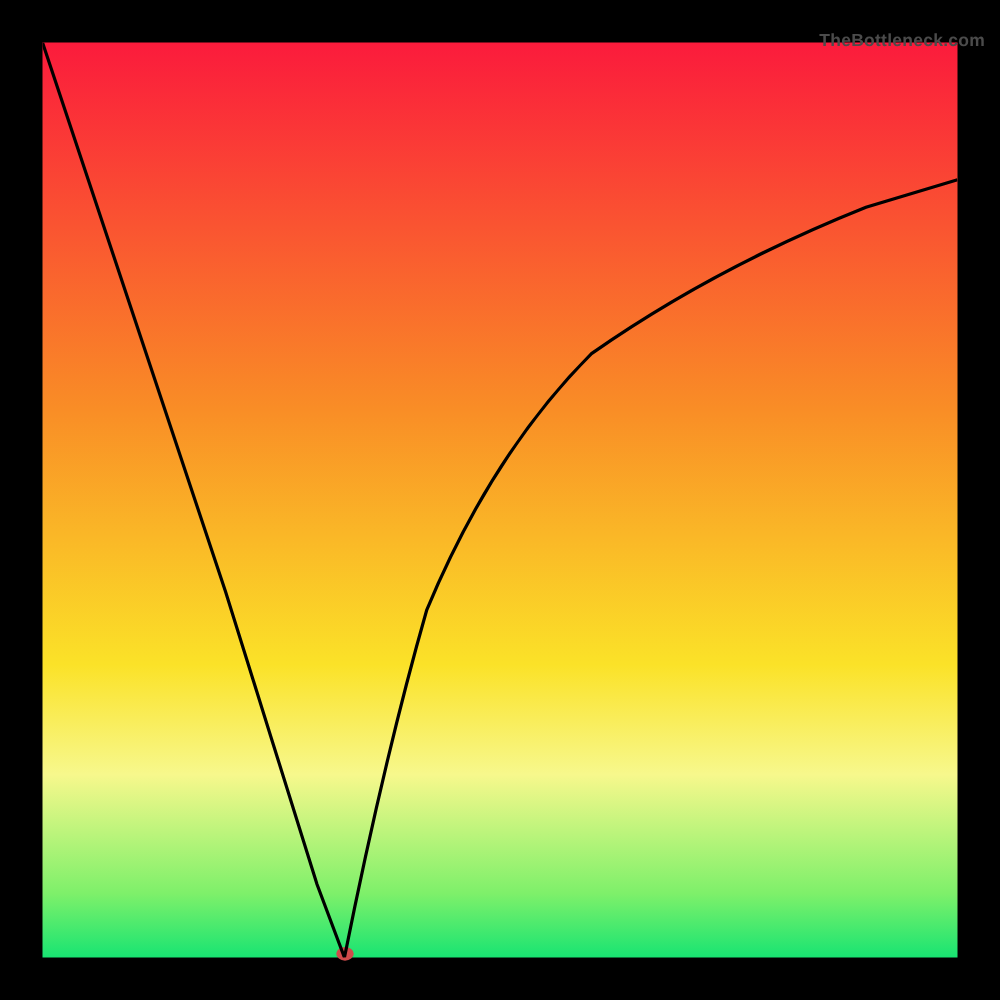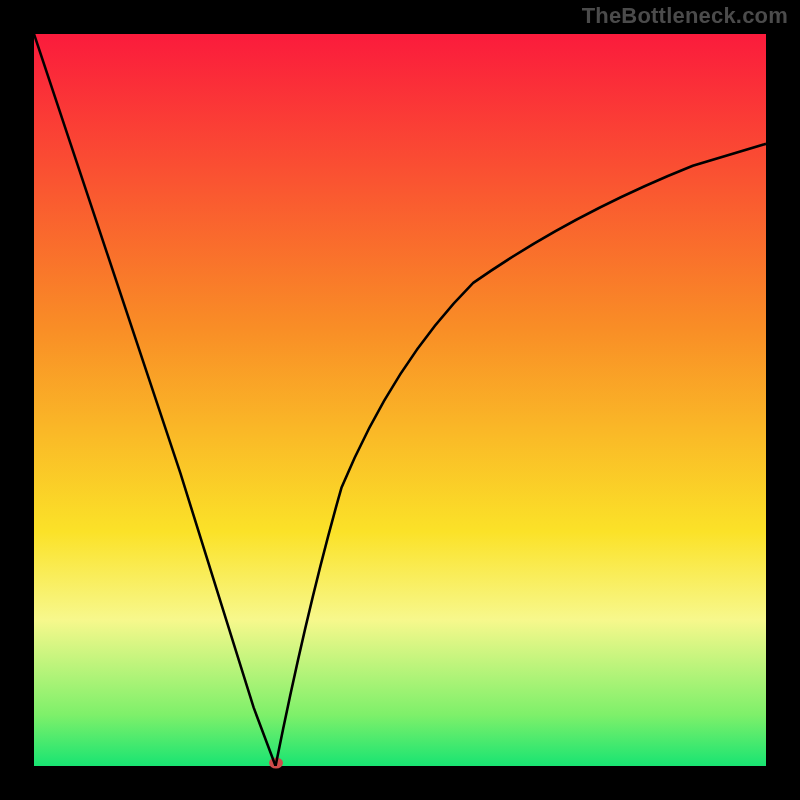--- a/index.html
+++ b/index.html
@@ -28,24 +28,24 @@
       var(--c-orange) 40%,
       var(--c-yellow) 68%,
       var(--c-lightyellow) 80%,
       var(--c-lime) 93%,
       var(--c-green) 100%
     );
     overflow: hidden;
   }
   .watermark {
     position: absolute;
-    top: 3px;
+    top: 24px;
     right: 12px;
     color: #4b4b4b;
-    font-size: 22px;
+    font-size: 14px;
     font-weight: 600;
     letter-spacing: 0.2px;
     z-index: 5;
     margin-left: 41px;
   }
   .curve-svg {
     position: absolute;
     left: 34px;
     top: 34px;
     width: 732px;

